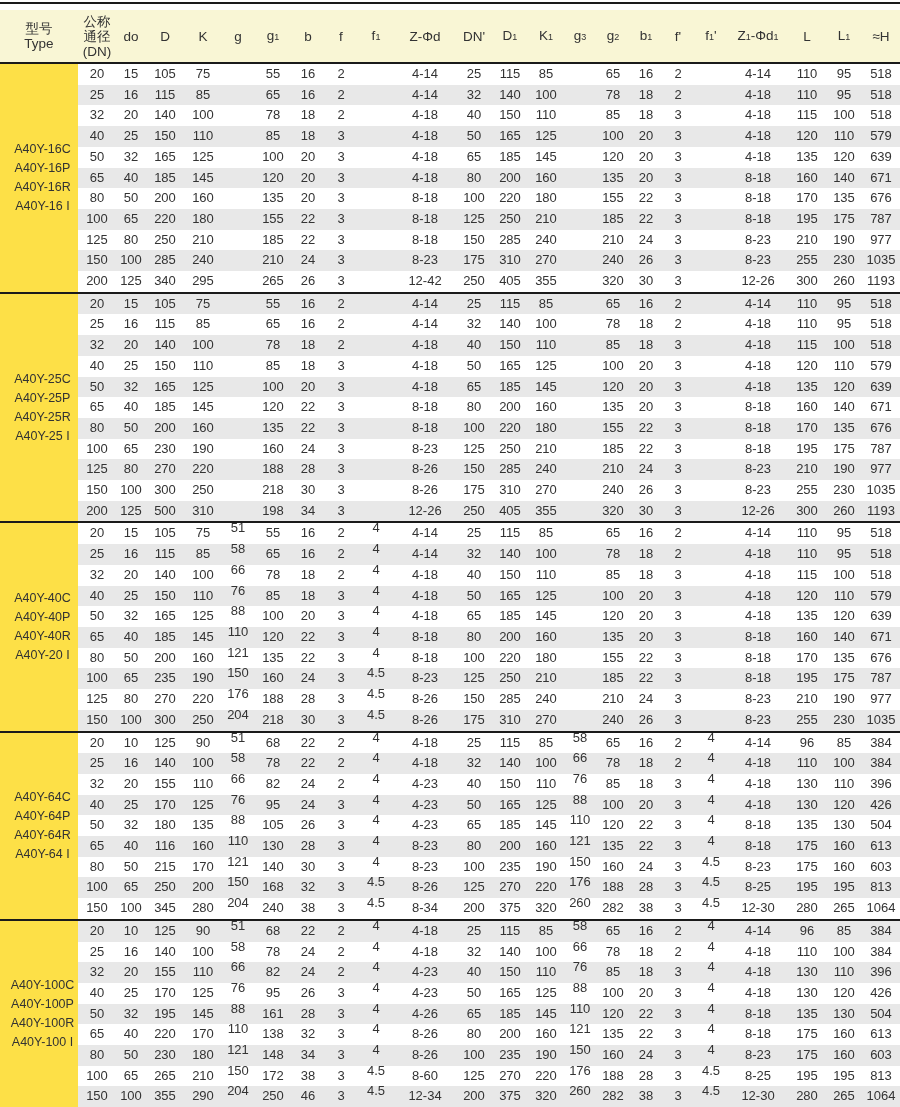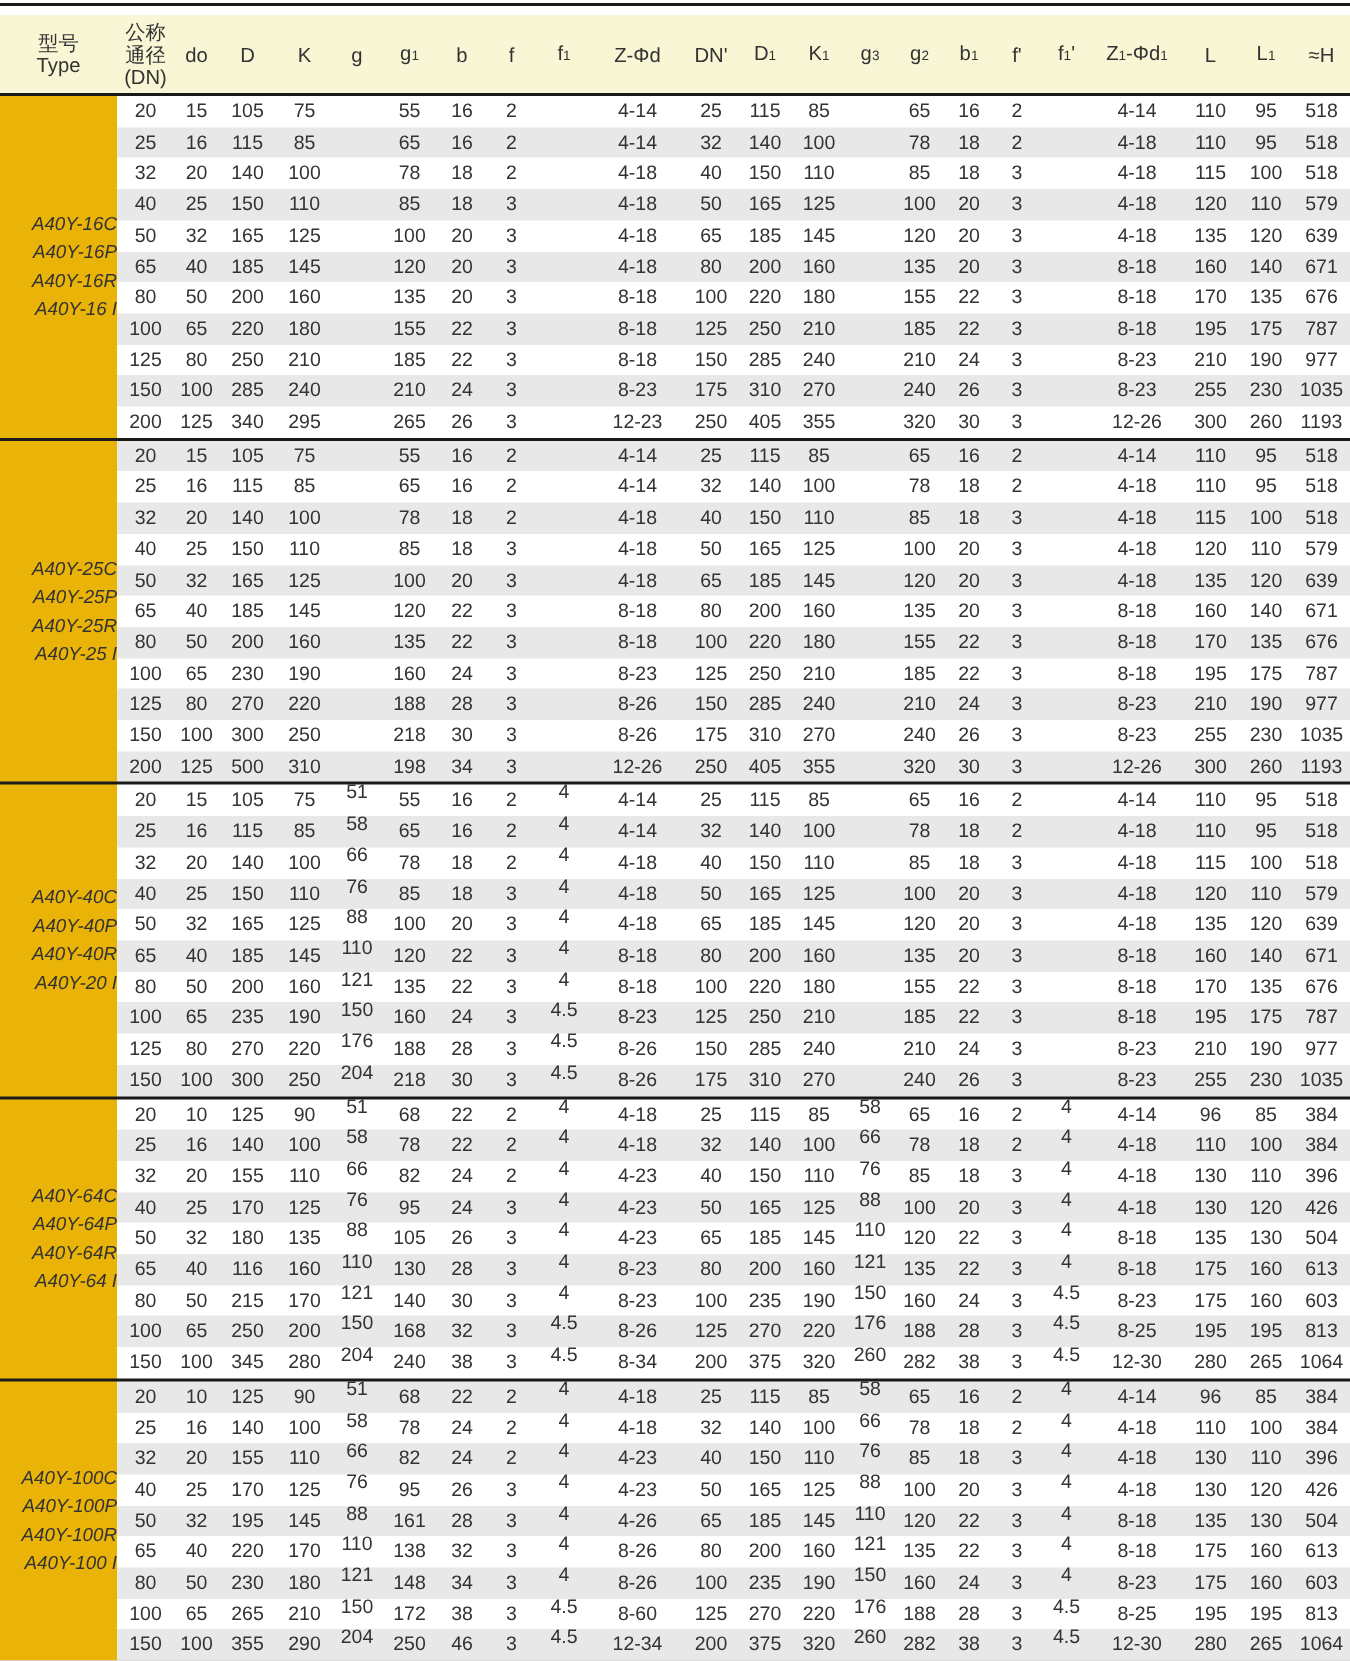--- a/index.html
+++ b/index.html
@@ -22,22 +22,22 @@
   }
   thead th .sub { font-size:9px; }
   tbody td {
     height:20.7px; padding:0; text-align:center; vertical-align:middle;
     font-size:13px; line-height:20.7px; white-space:nowrap;
     color:var(--text,#333);
   }
   td.gray { background:var(--stripe,#e8e8e8); }
   tr.group-start td { border-top:2px solid var(--rule,#1a1a1a); }
   td.type-cell {
-    background:#eab308; text-align:right; padding-left:7px;
-    font-size:12.5px; line-height:19px; vertical-align:middle; white-space:nowrap;font-style:italic;
+    background:#fde047; text-align:center; padding-left:7px;
+    font-size:12.5px; line-height:19px; vertical-align:middle; white-space:nowrap;
   }
   .raised { position:relative; top:-5px; }
 </style>
 </head>
 <body>
 
 <div class="page">
   <div class="top-rule"></div>
   <table>
     <colgroup>
@@ -349,21 +349,21 @@
         <tr>
           <td>200</td>
           <td>125</td>
           <td>340</td>
           <td>295</td>
           <td></td>
           <td>265</td>
           <td>26</td>
           <td>3</td>
           <td></td>
-          <td>12-23</td>
+          <td>12-42</td>
           <td>250</td>
           <td>405</td>
           <td>355</td>
           <td></td>
           <td>320</td>
           <td>30</td>
           <td>3</td>
           <td></td>
           <td>12-26</td>
           <td>300</td>

